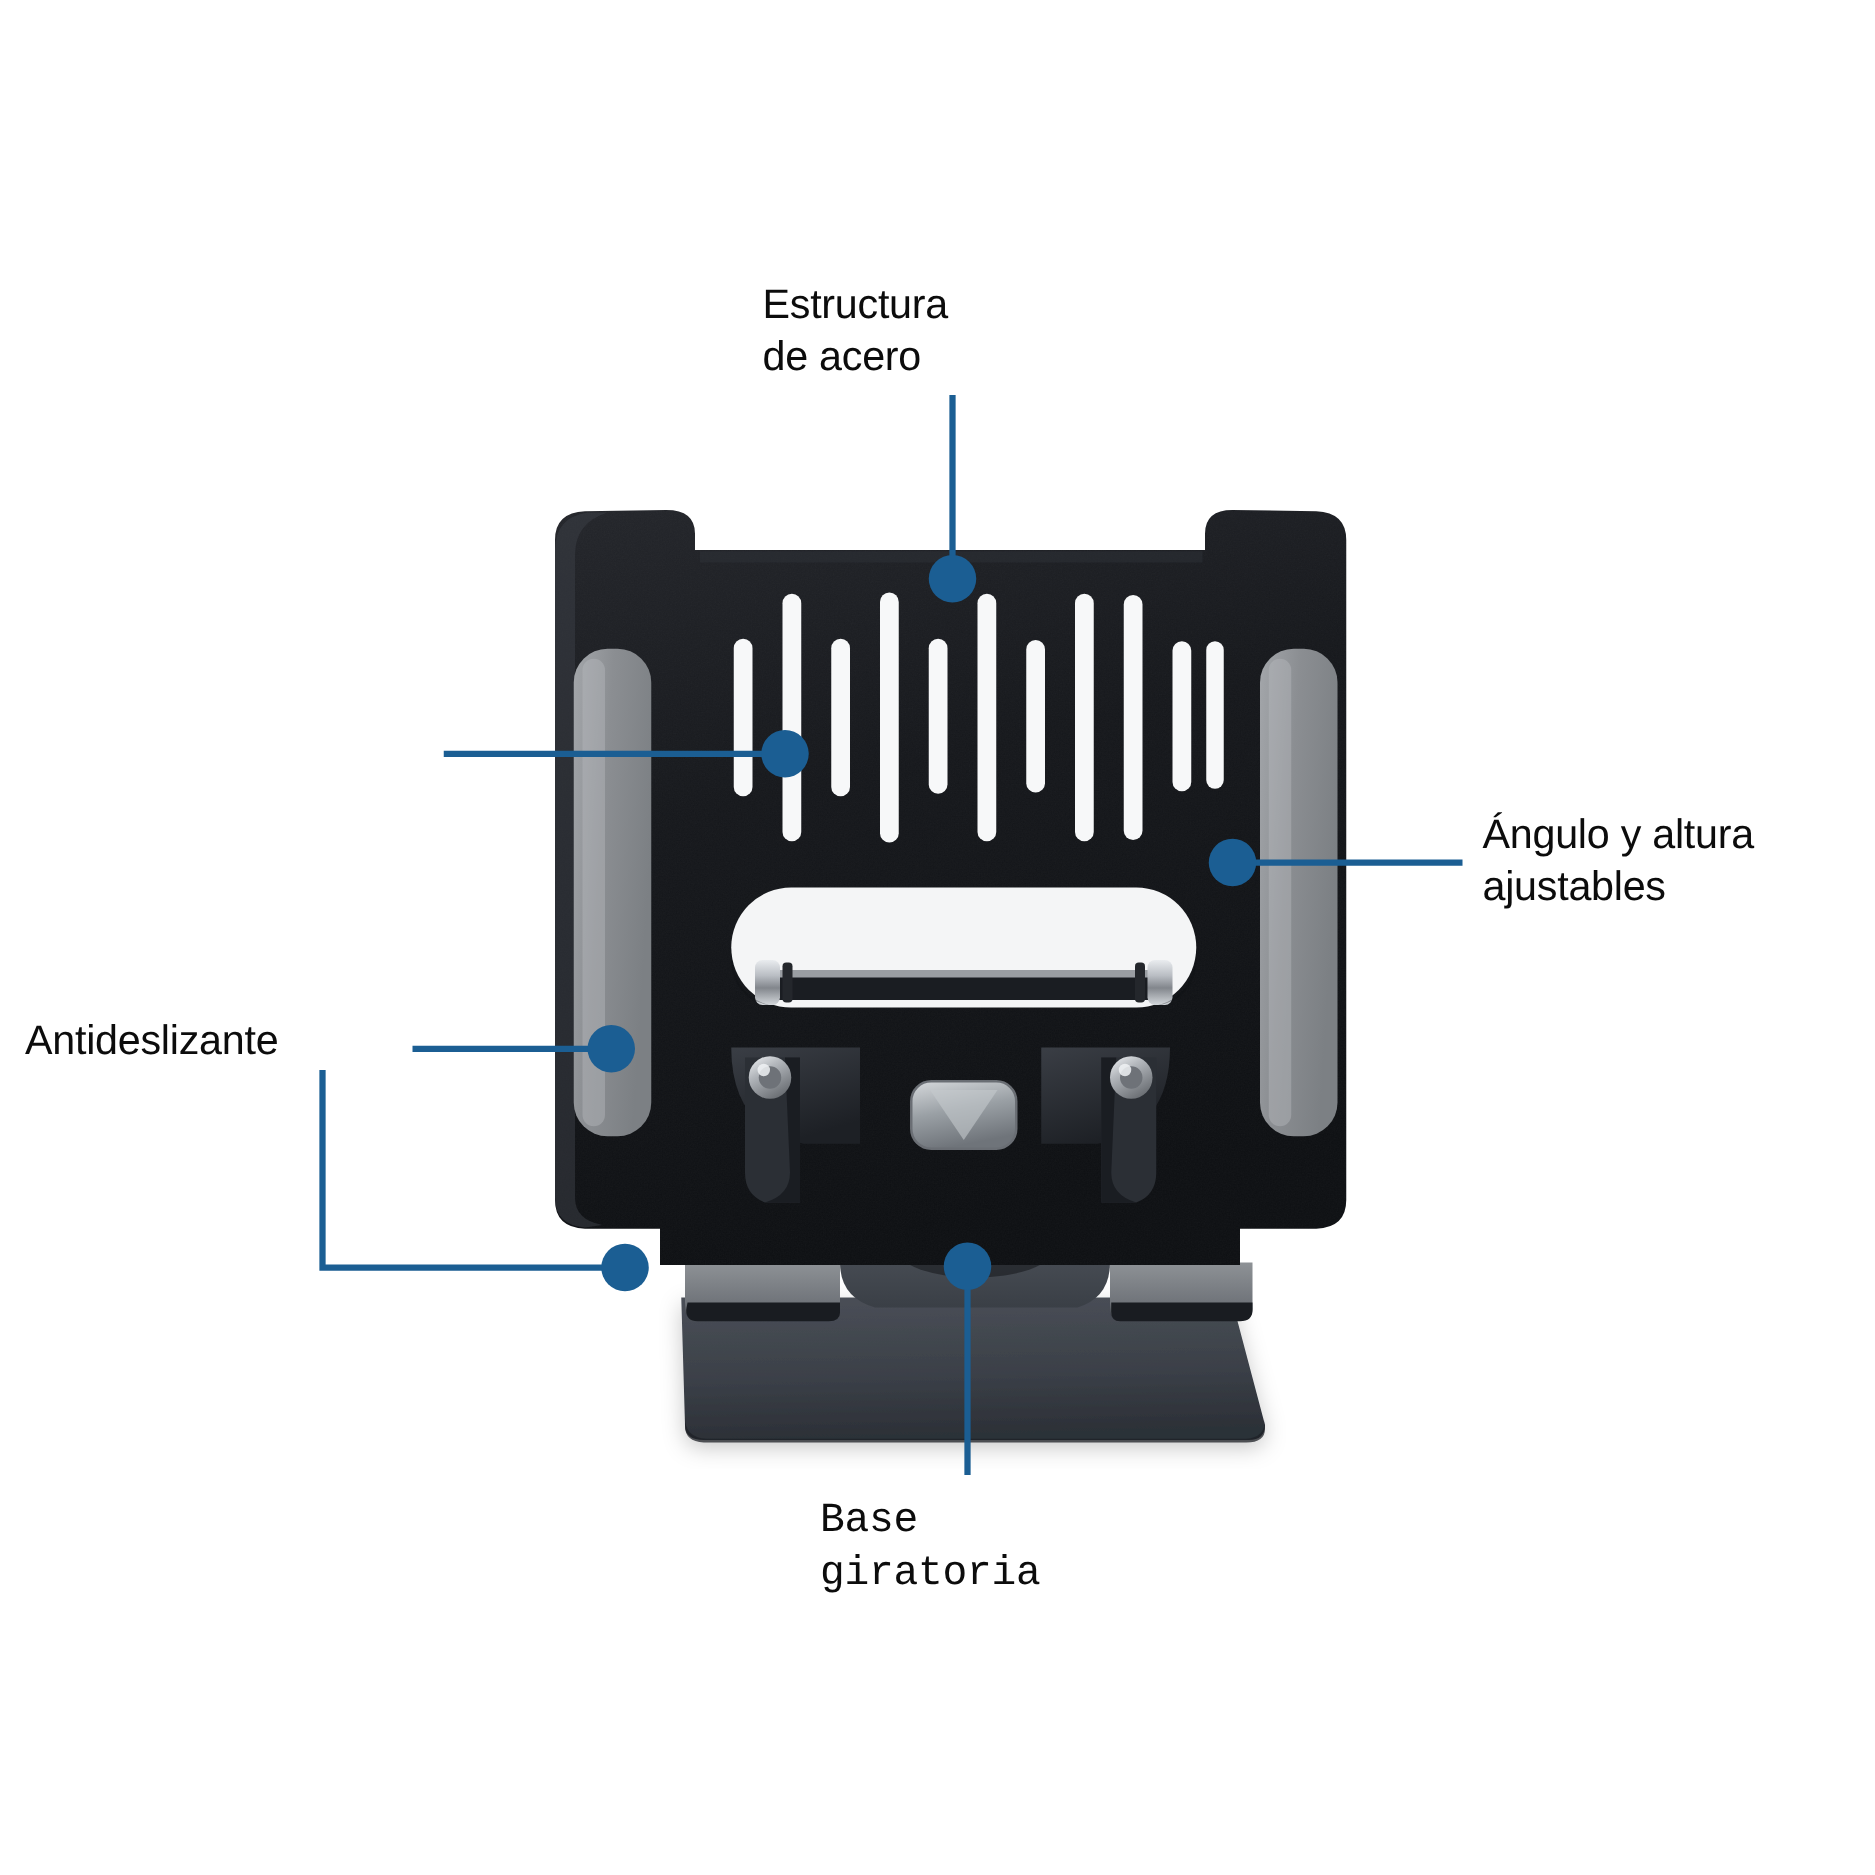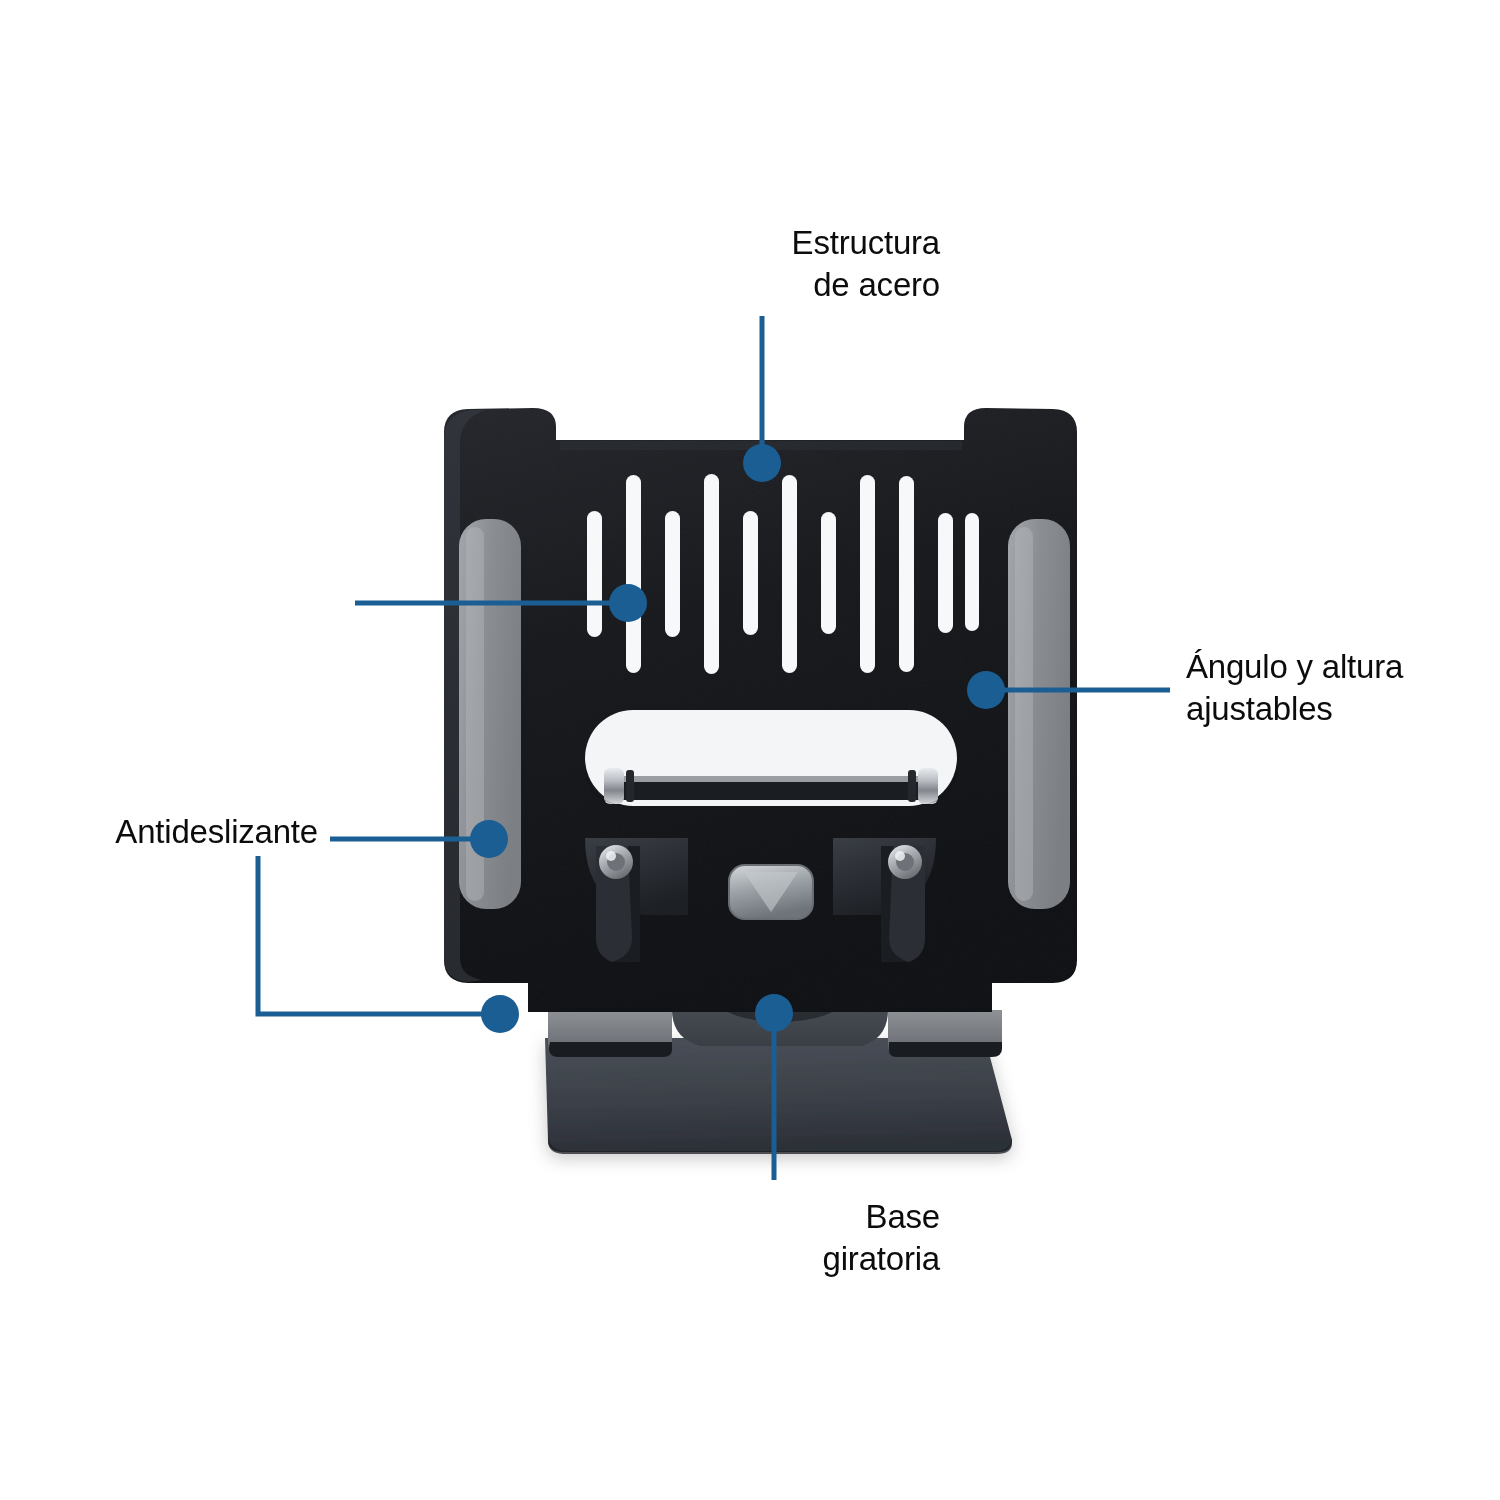--- a/index.html
+++ b/index.html
@@ -28,25 +28,25 @@
   }
   .callout-label {
     position: absolute;
     font-size: 33px;
     line-height: 1.28;
     color: #0c0c0c;
     letter-spacing: -0.2px;
     white-space: pre-line;
     font-weight: 400;
   }
-  .lbl-top     { left: 610px;  top: 222px;  width: 330px; text-align: right; }
+  .lbl-top     { left: 610px;  top: 222px;  width: 330px; text-align: left; }
   .lbl-left-1  { left: 20px;   top: 558px;  width: 330px; text-align: right; }
   .lbl-right-1 { left: 1186px; top: 646px;  width: 340px; text-align: left; }
-  .lbl-left-2  { left: 20px;   top: 811px;  width: 298px; text-align: right; }
-  .lbl-bottom  { left: 620px;  top: 1196px; width: 320px; text-align: right; }
+  .lbl-left-2  { left: 20px;   top: 811px;  width: 298px; text-align: left; }
+  .lbl-bottom  { left: 656px;  top: 1196px; width: 320px; text-align: left; font-family: Liberation Mono, monospace; }
 </style>
 </head>
 <body>
 
 <div id="infographic">
 
   <svg id="product-svg" viewBox="0 0 1500 1500" xmlns="http://www.w3.org/2000/svg">
     <defs>
       <linearGradient id="gBody" x1="0" y1="0" x2="0.25" y2="1">
         <stop offset="0%" stop-color="#24262b"></stop>

